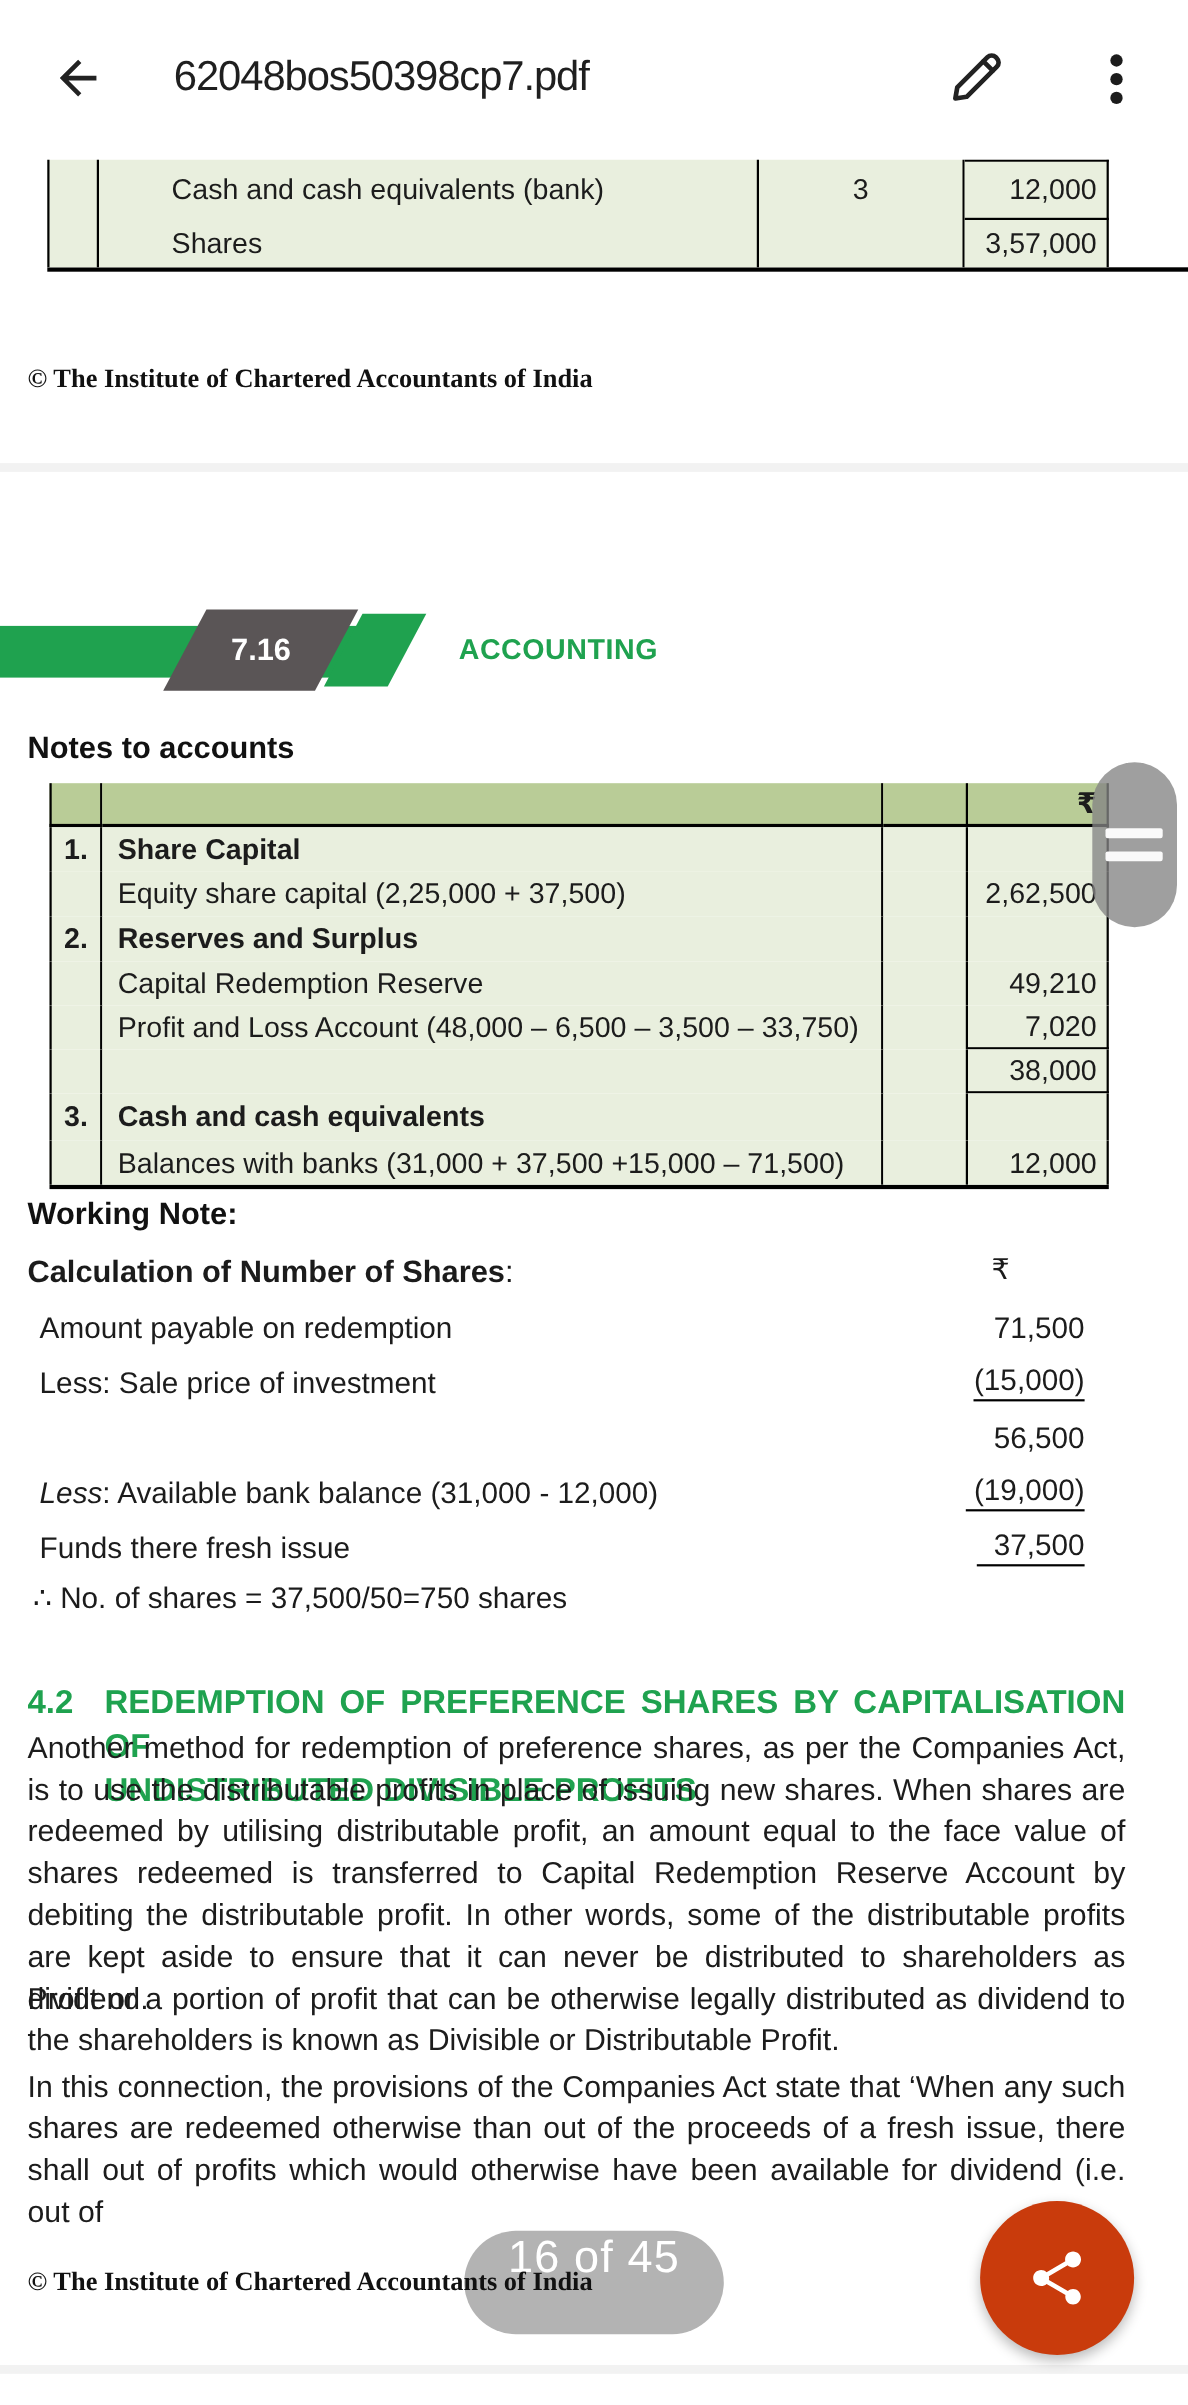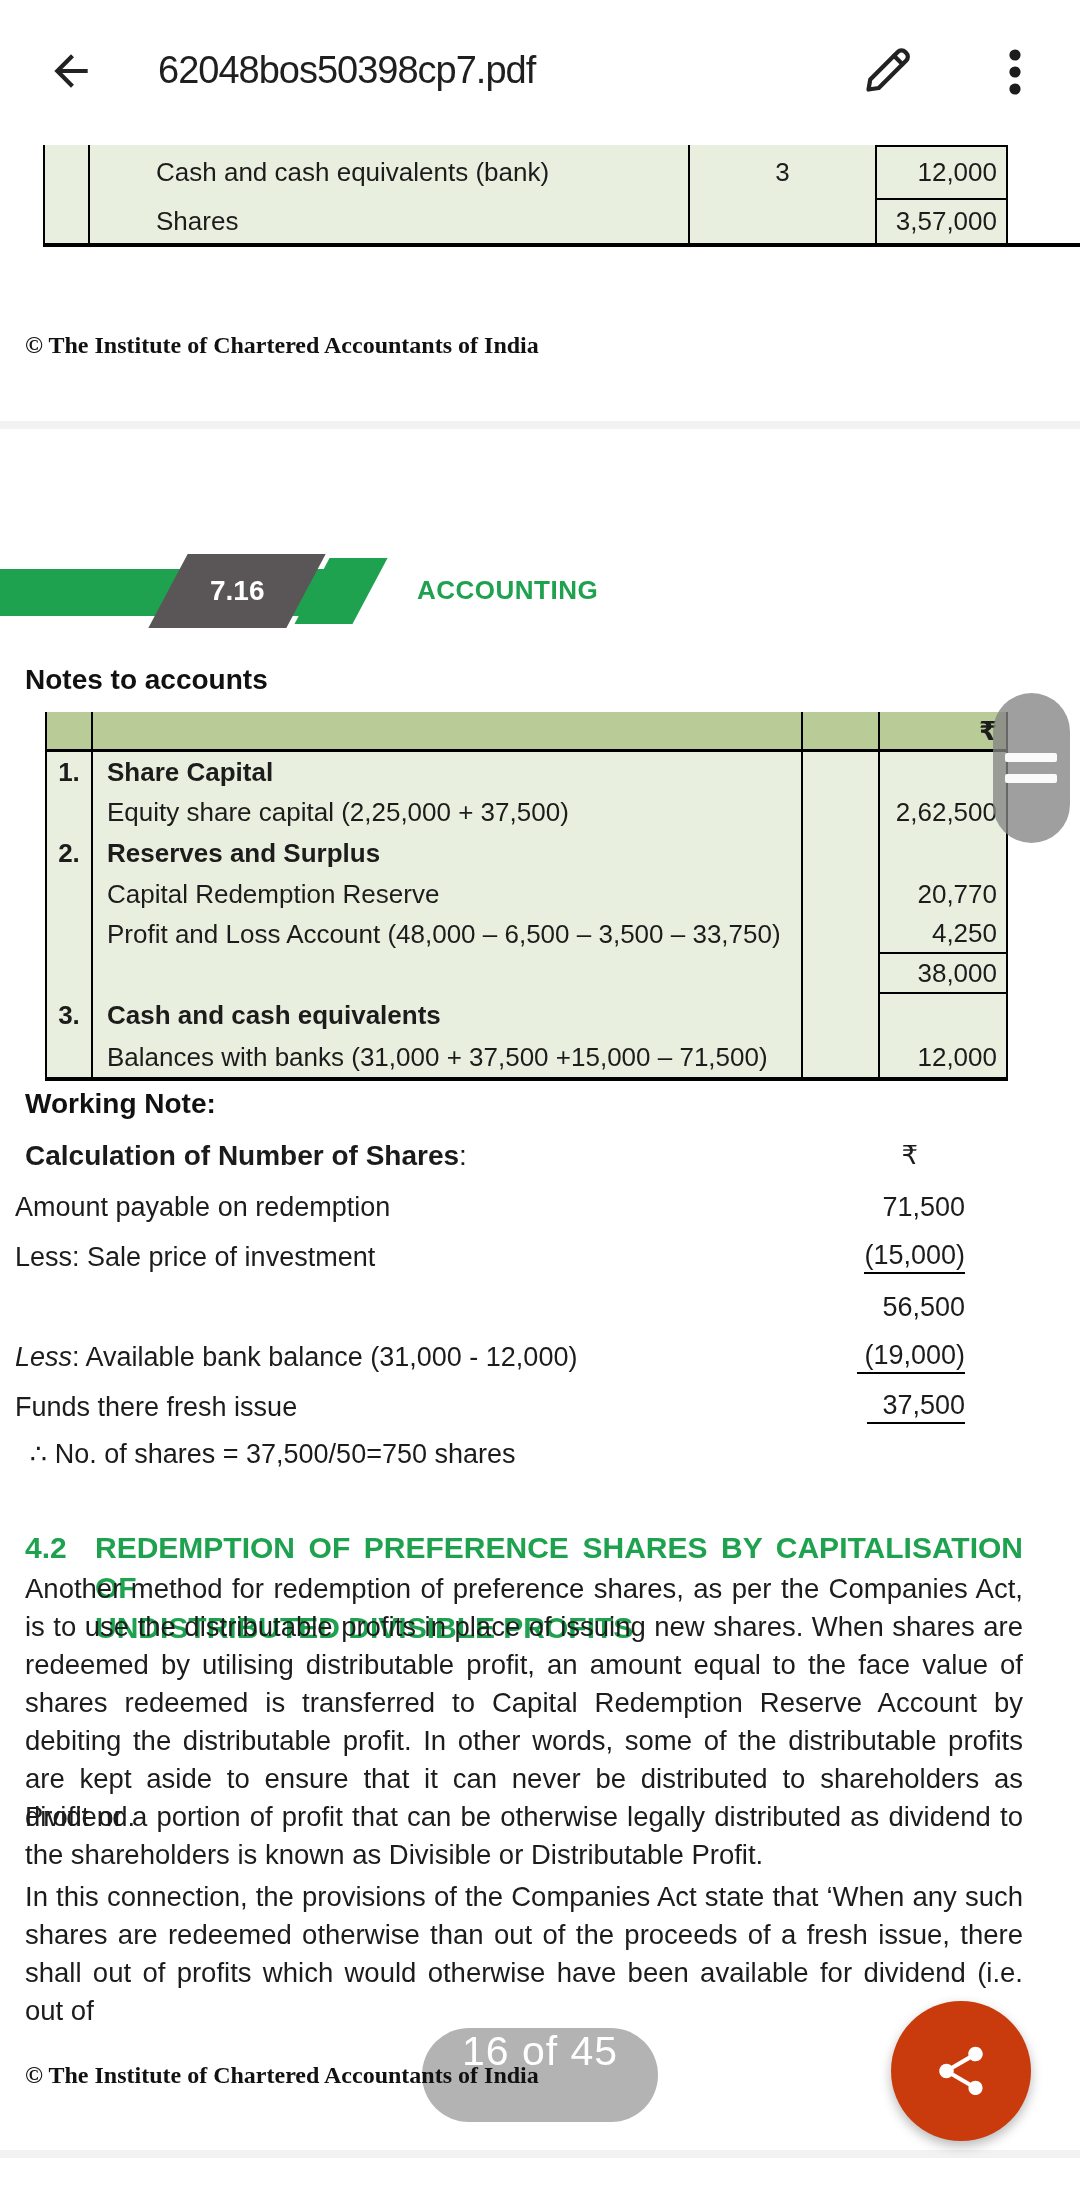--- a/index.html
+++ b/index.html
@@ -62,21 +62,21 @@
   .banner-dark .num{display:inline-block;transform:skewX(28deg);color:#fff;font-weight:bold;font-size:28px;}
   .banner-title{position:absolute;left:417px;top:575px;color:var(--accent);font-weight:bold;font-size:26px;letter-spacing:0.5px;}
 
   .notes-heading{position:absolute;left:25px;top:664px;font-weight:bold;font-size:28px;color:#111;}
 
   
   .wn-title{position:absolute;left:25px;top:1088px;font-weight:bold;font-size:28px;color:#111;}
   .calc-line{position:absolute;left:25px;top:1140px;width:998px;font-size:28px;}
   .calc-line .lbl{font-weight:bold;}
   .calc-line .cur{position:absolute;right:105px;top:0;font-family:"DejaVu Sans",sans-serif;font-size:26px;}
-  .wn-rows{position:absolute;left:15px;top:1182px;width:950px;font-size:27px;color:#1c1c1c;}
+  .wn-rows{position:absolute;left:36px;top:1182px;width:950px;font-size:27px;color:#1c1c1c;}
   .wn-row{position:relative;height:50px;display:flex;align-items:center;}
   .wn-row .amt{position:absolute;right:0;white-space:pre;}
   .wn-row .amt.u{border-bottom:2.5px solid #000;padding-bottom:1px;}
   .it{font-style:italic;}
   .conclusion{position:absolute;left:30px;top:1438px;font-size:27px;}
   .conclusion .tf{font-family:"DejaVu Sans",sans-serif;}
 
   
   .sec{position:absolute;left:25px;top:1488px;width:998px;color:var(--accent);font-weight:bold;font-size:30px;line-height:40px;margin-top:40px;}
   .sec .num{position:absolute;left:0;top:0;}
@@ -173,27 +173,27 @@
     <div class="t-row" style="height:41px;">
       <div class="cell first c-no">2.</div>
       <div class="cell c-desc bold">Reserves and Surplus</div>
       <div class="cell"></div>
       <div class="cell c-amt"></div>
     </div>
     <div class="t-row" style="height:40px;">
       <div class="cell first c-no"></div>
       <div class="cell c-desc">Capital Redemption Reserve</div>
       <div class="cell"></div>
-      <div class="cell c-amt">20,770</div>
+      <div class="cell c-amt">49,210</div>
     </div>
     <div class="t-row" style="height:40px;">
       <div class="cell first c-no"></div>
       <div class="cell c-desc">Profit and Loss Account (48,000 – 6,500 – 3,500 – 33,750)</div>
       <div class="cell"></div>
-      <div class="cell c-amt hb">4,250</div>
+      <div class="cell c-amt hb">7,020</div>
     </div>
     <div class="t-row" style="height:40px;">
       <div class="cell first c-no"></div>
       <div class="cell c-desc"></div>
       <div class="cell"></div>
       <div class="cell c-amt hb">38,000</div>
     </div>
     <div class="t-row" style="height:43px;">
       <div class="cell first c-no">3.</div>
       <div class="cell c-desc bold">Cash and cash equivalents</div>

